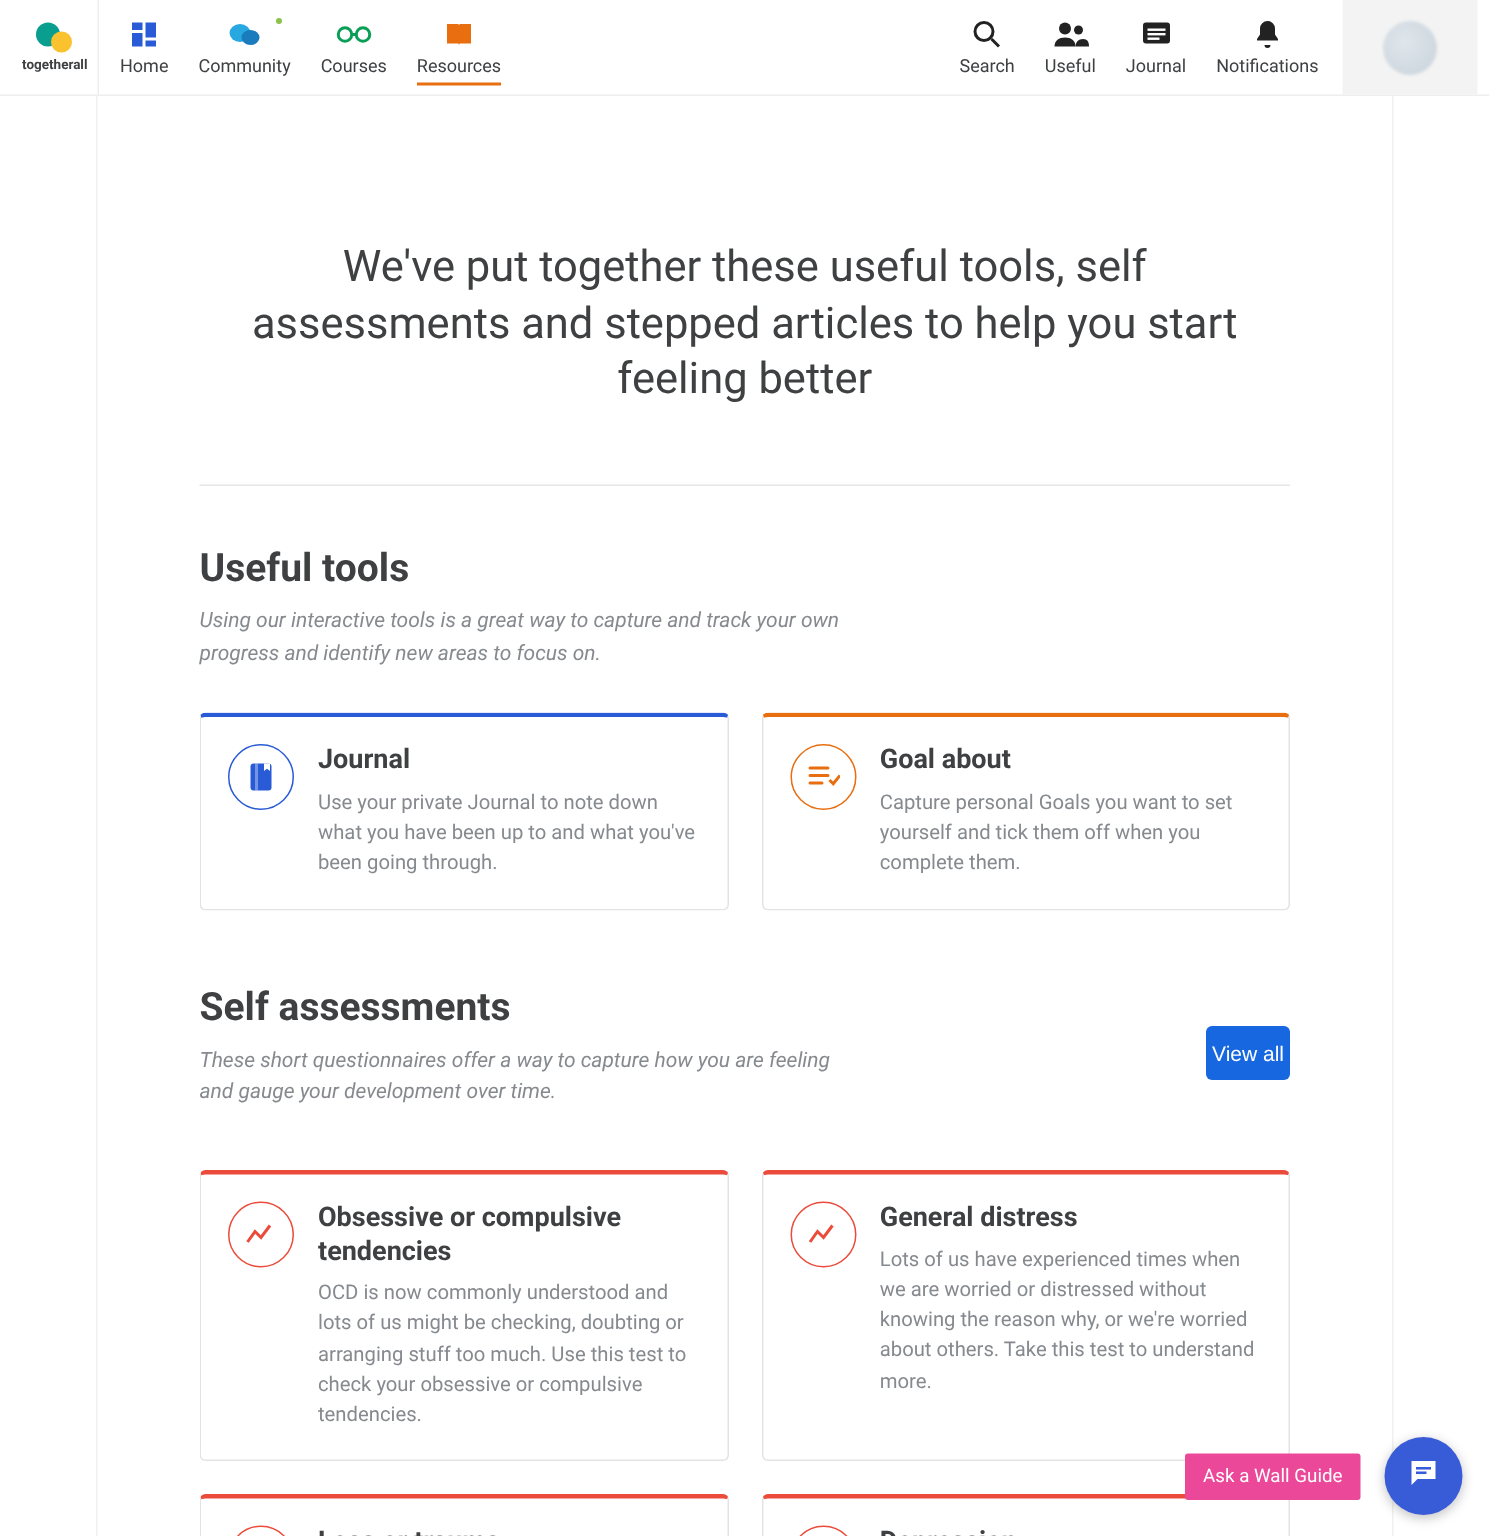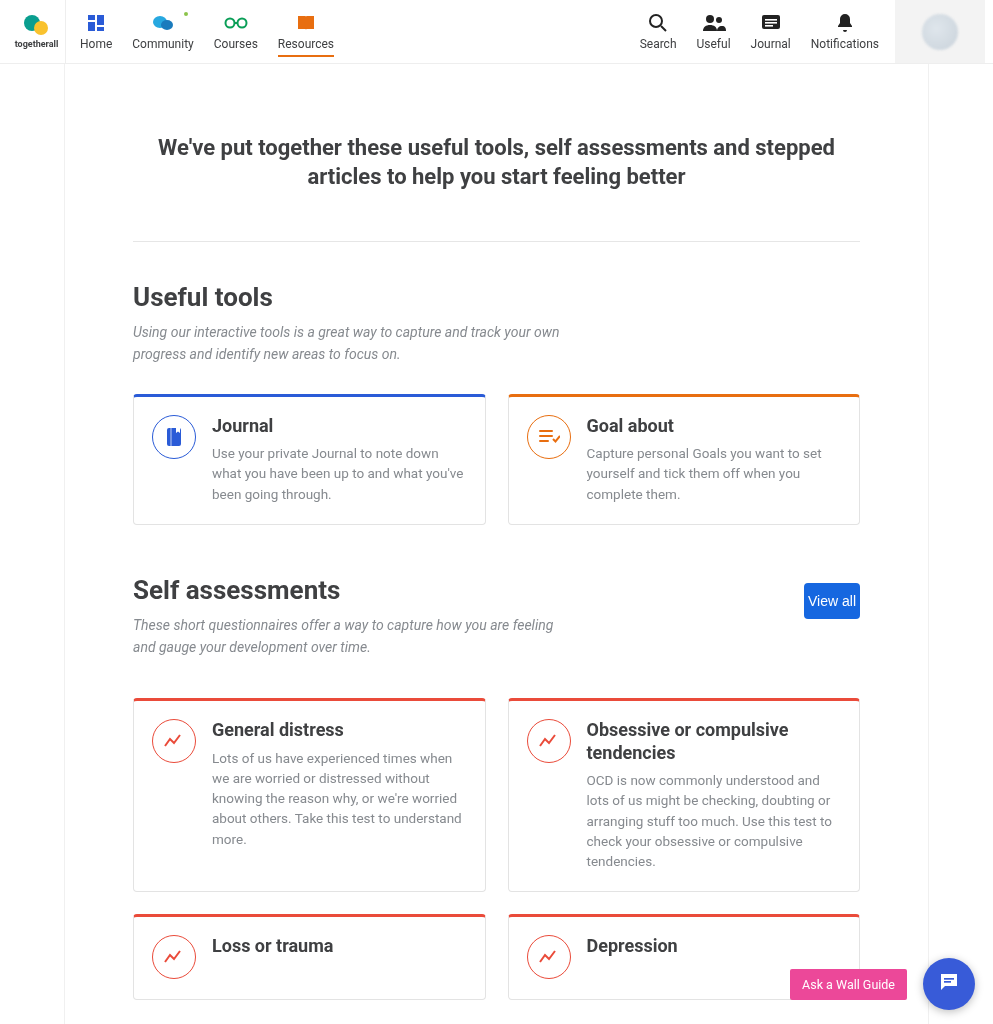--- a/index.html
+++ b/index.html
@@ -69,33 +69,34 @@
     padding: 0 0 40px 0;
     border-left:1px solid #f0f0f0;
     border-right:1px solid #f0f0f0;
     min-height: calc(1024px - 64px);
   }
   .hero {
     text-align:center;
     padding: 70px 90px 50px 90px;
   }
   .hero h1 {
-    font-size: 22px;
-    font-weight:700;
+    font-size: 29px;
+    font-weight:400;
     color:#3f4042;
     line-height:1.3;
+    margin-top:26px;
   }
   .divider {
     border:none; border-top:1px solid #e6e6e6;
     margin: 0 68px 40px 68px;
   }
   .section {
     padding: 0 68px 50px 68px;
   }
-  .section-head { display:flex; align-items:flex-start; }
+  .section-head { display:flex; align-items:center; }
   .section-head .txt { flex:1; }
   .section h2 {
     font-size:26px; font-weight:700; color:#3f4042; margin-bottom:10px;
   }
   .section p.sub {
     font-size:14px; color:#868a8f; max-width:430px; line-height:1.55;font-style:italic;
   }
   .viewall {
     background:#1667e0; color:#fff; border:none; border-radius:4px;
     font-size:14px; font-weight:500; padding:10px 4px; cursor:pointer;
@@ -293,33 +294,33 @@
     </div>
 
     <div class="card-grid" style="margin-top:40px">
       <div class="card red">
         <div class="circle">
           <svg width="22" height="14" viewBox="0 0 22 14">
               <path d="M2 12l5-7 4 4 6-8" stroke="#ea4b3a" stroke-width="2" fill="none"></path>
             </svg>
         </div>
         <div class="body">
+          <h3>Obsessive or compulsive tendencies</h3>
+          <p>OCD is now commonly understood and lots of us might be checking, doubting or arranging stuff too much. Use this test to check your obsessive or compulsive tendencies.</p>
+        </div>
+      </div>
+      <div class="card red">
+        <div class="circle">
+          <svg width="22" height="14" viewBox="0 0 22 14">
+              <path d="M2 12l5-7 4 4 6-8" stroke="#ea4b3a" stroke-width="2" fill="none"></path>
+            </svg>
+        </div>
+        <div class="body">
           <h3>General distress</h3>
           <p>Lots of us have experienced times when we are worried or distressed without knowing the reason why, or we're worried about others. Take this test to understand more.</p>
-        </div>
-      </div>
-      <div class="card red">
-        <div class="circle">
-          <svg width="22" height="14" viewBox="0 0 22 14">
-              <path d="M2 12l5-7 4 4 6-8" stroke="#ea4b3a" stroke-width="2" fill="none"></path>
-            </svg>
-        </div>
-        <div class="body">
-          <h3>Obsessive or compulsive tendencies</h3>
-          <p>OCD is now commonly understood and lots of us might be checking, doubting or arranging stuff too much. Use this test to check your obsessive or compulsive tendencies.</p>
         </div>
       </div>
       <div class="card red">
         <div class="circle">
           <svg width="22" height="14" viewBox="0 0 22 14">
               <path d="M2 12l5-7 4 4 6-8" stroke="#ea4b3a" stroke-width="2" fill="none"></path>
             </svg>
         </div>
         <div class="body">
           <h3>Loss or trauma</h3>

